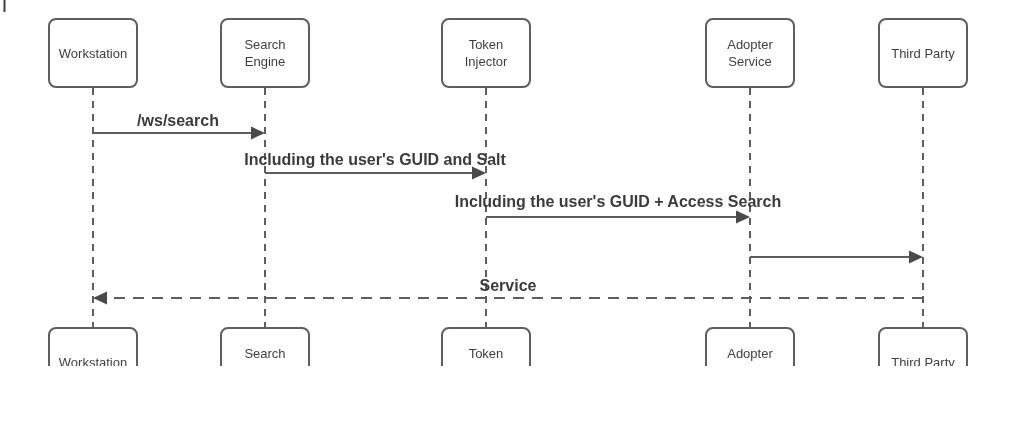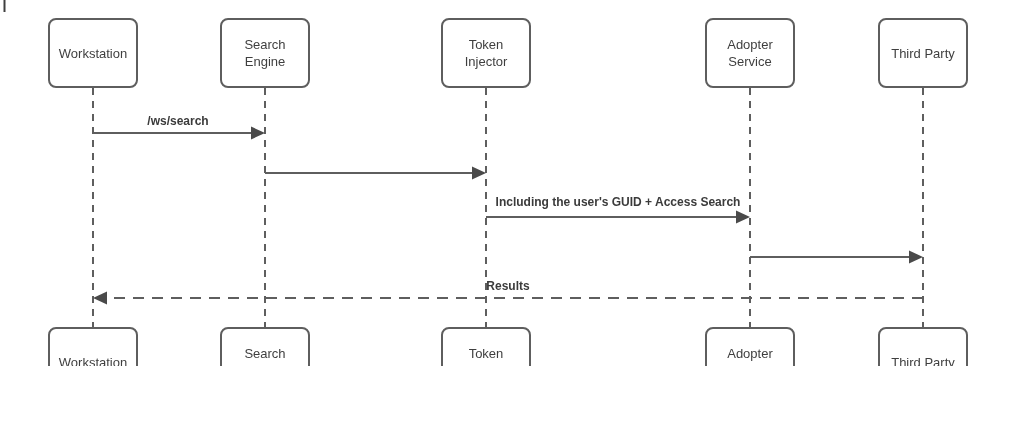--- a/index.html
+++ b/index.html
@@ -35,21 +35,21 @@
     font-size: 13px;
     line-height: 17px;
     color: #3f3f3f;
     padding: 0 8px;
   }
   .pbox.row-top { top: 18px; }
   .pbox.row-bottom { top: 327px; }
   .msg-label {
     position: absolute;
     transform: translateX(-50%);
-    font-size: 12px;
+    font-size: 16px;
     font-weight: bold;
     color: #3b3b3b;
     white-space: nowrap;
     line-height: 14px;
   }
 </style>
 </head>
 <body>
 
 <div class="canvas">
@@ -106,16 +106,17 @@
     <span>Token Injector</span>
   </div>
   <div class="pbox row-bottom" style="left:705px">
     <span>Adopter Service</span>
   </div>
   <div class="pbox row-bottom" style="left:878px">
     <span>Third Party</span>
   </div>
 
   <div class="msg-label" style="left:178px; top:114px">/ws/search</div>
+  <div class="msg-label" style="left:375px; top:153px">Including the user's GUID and Salt</div>
   <div class="msg-label" style="left:618px; top:195px">Including the user's GUID + Access Search</div>
-  <div class="msg-label" style="left:508px; top:279px">Results</div>
+  <div class="msg-label" style="left:508px; top:279px">Service</div>
 
 </div>
 
 </body></html>

